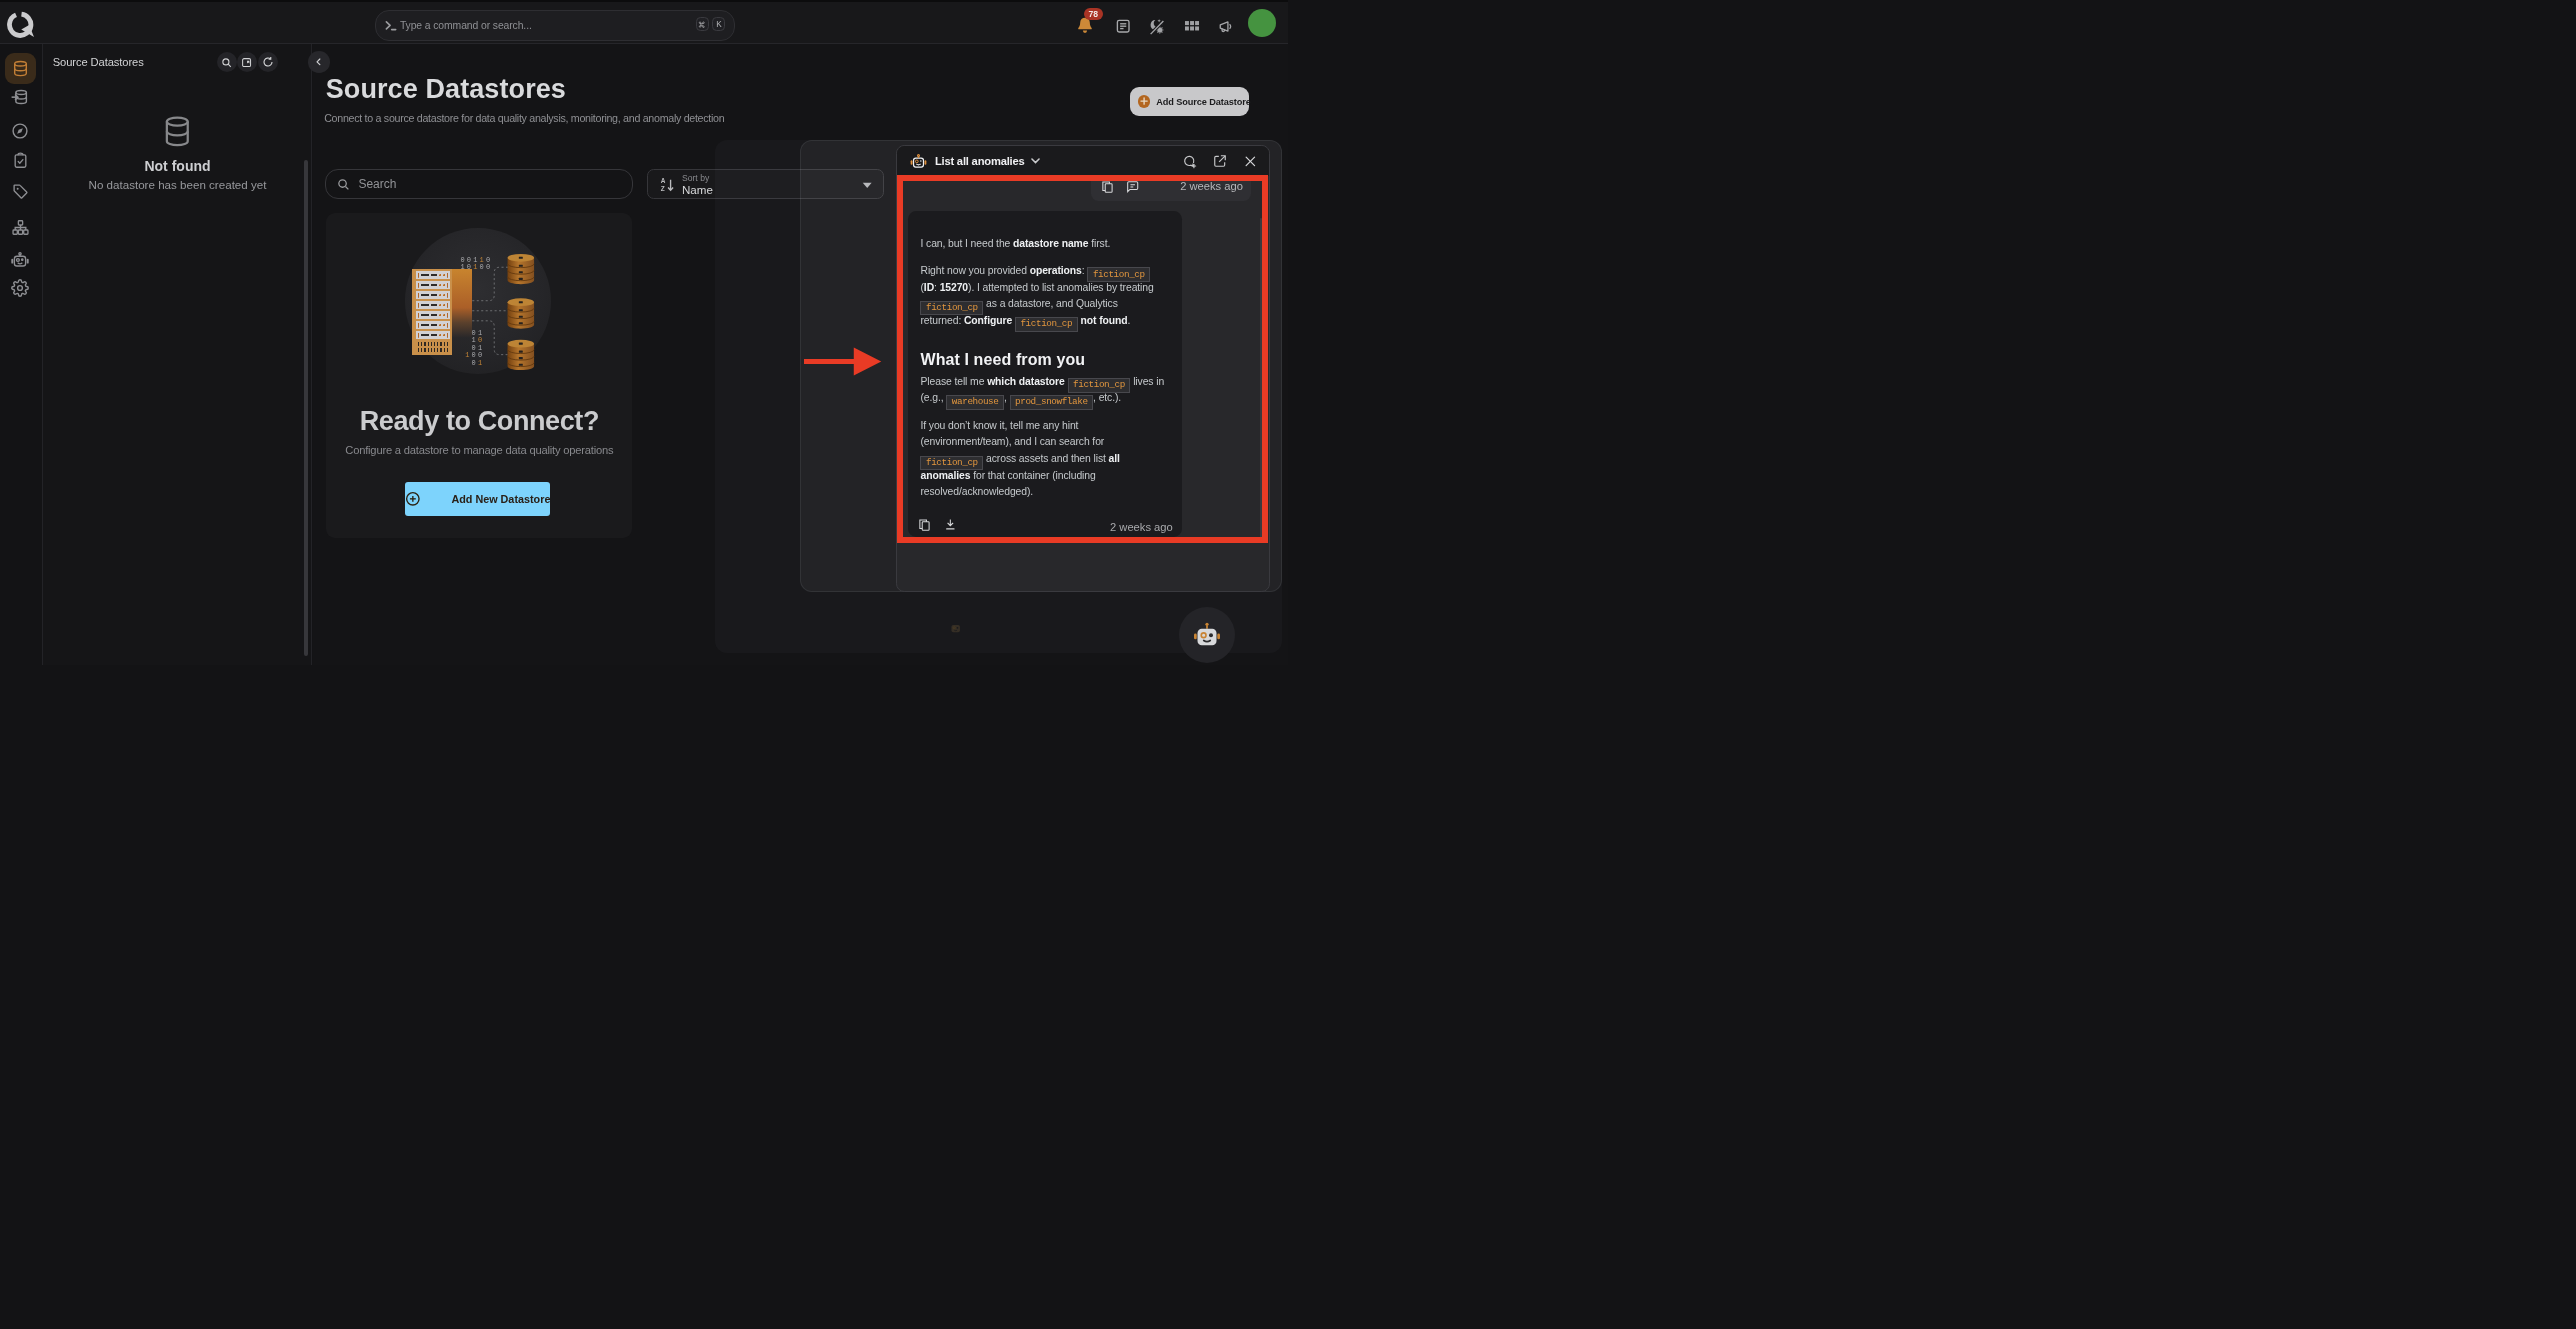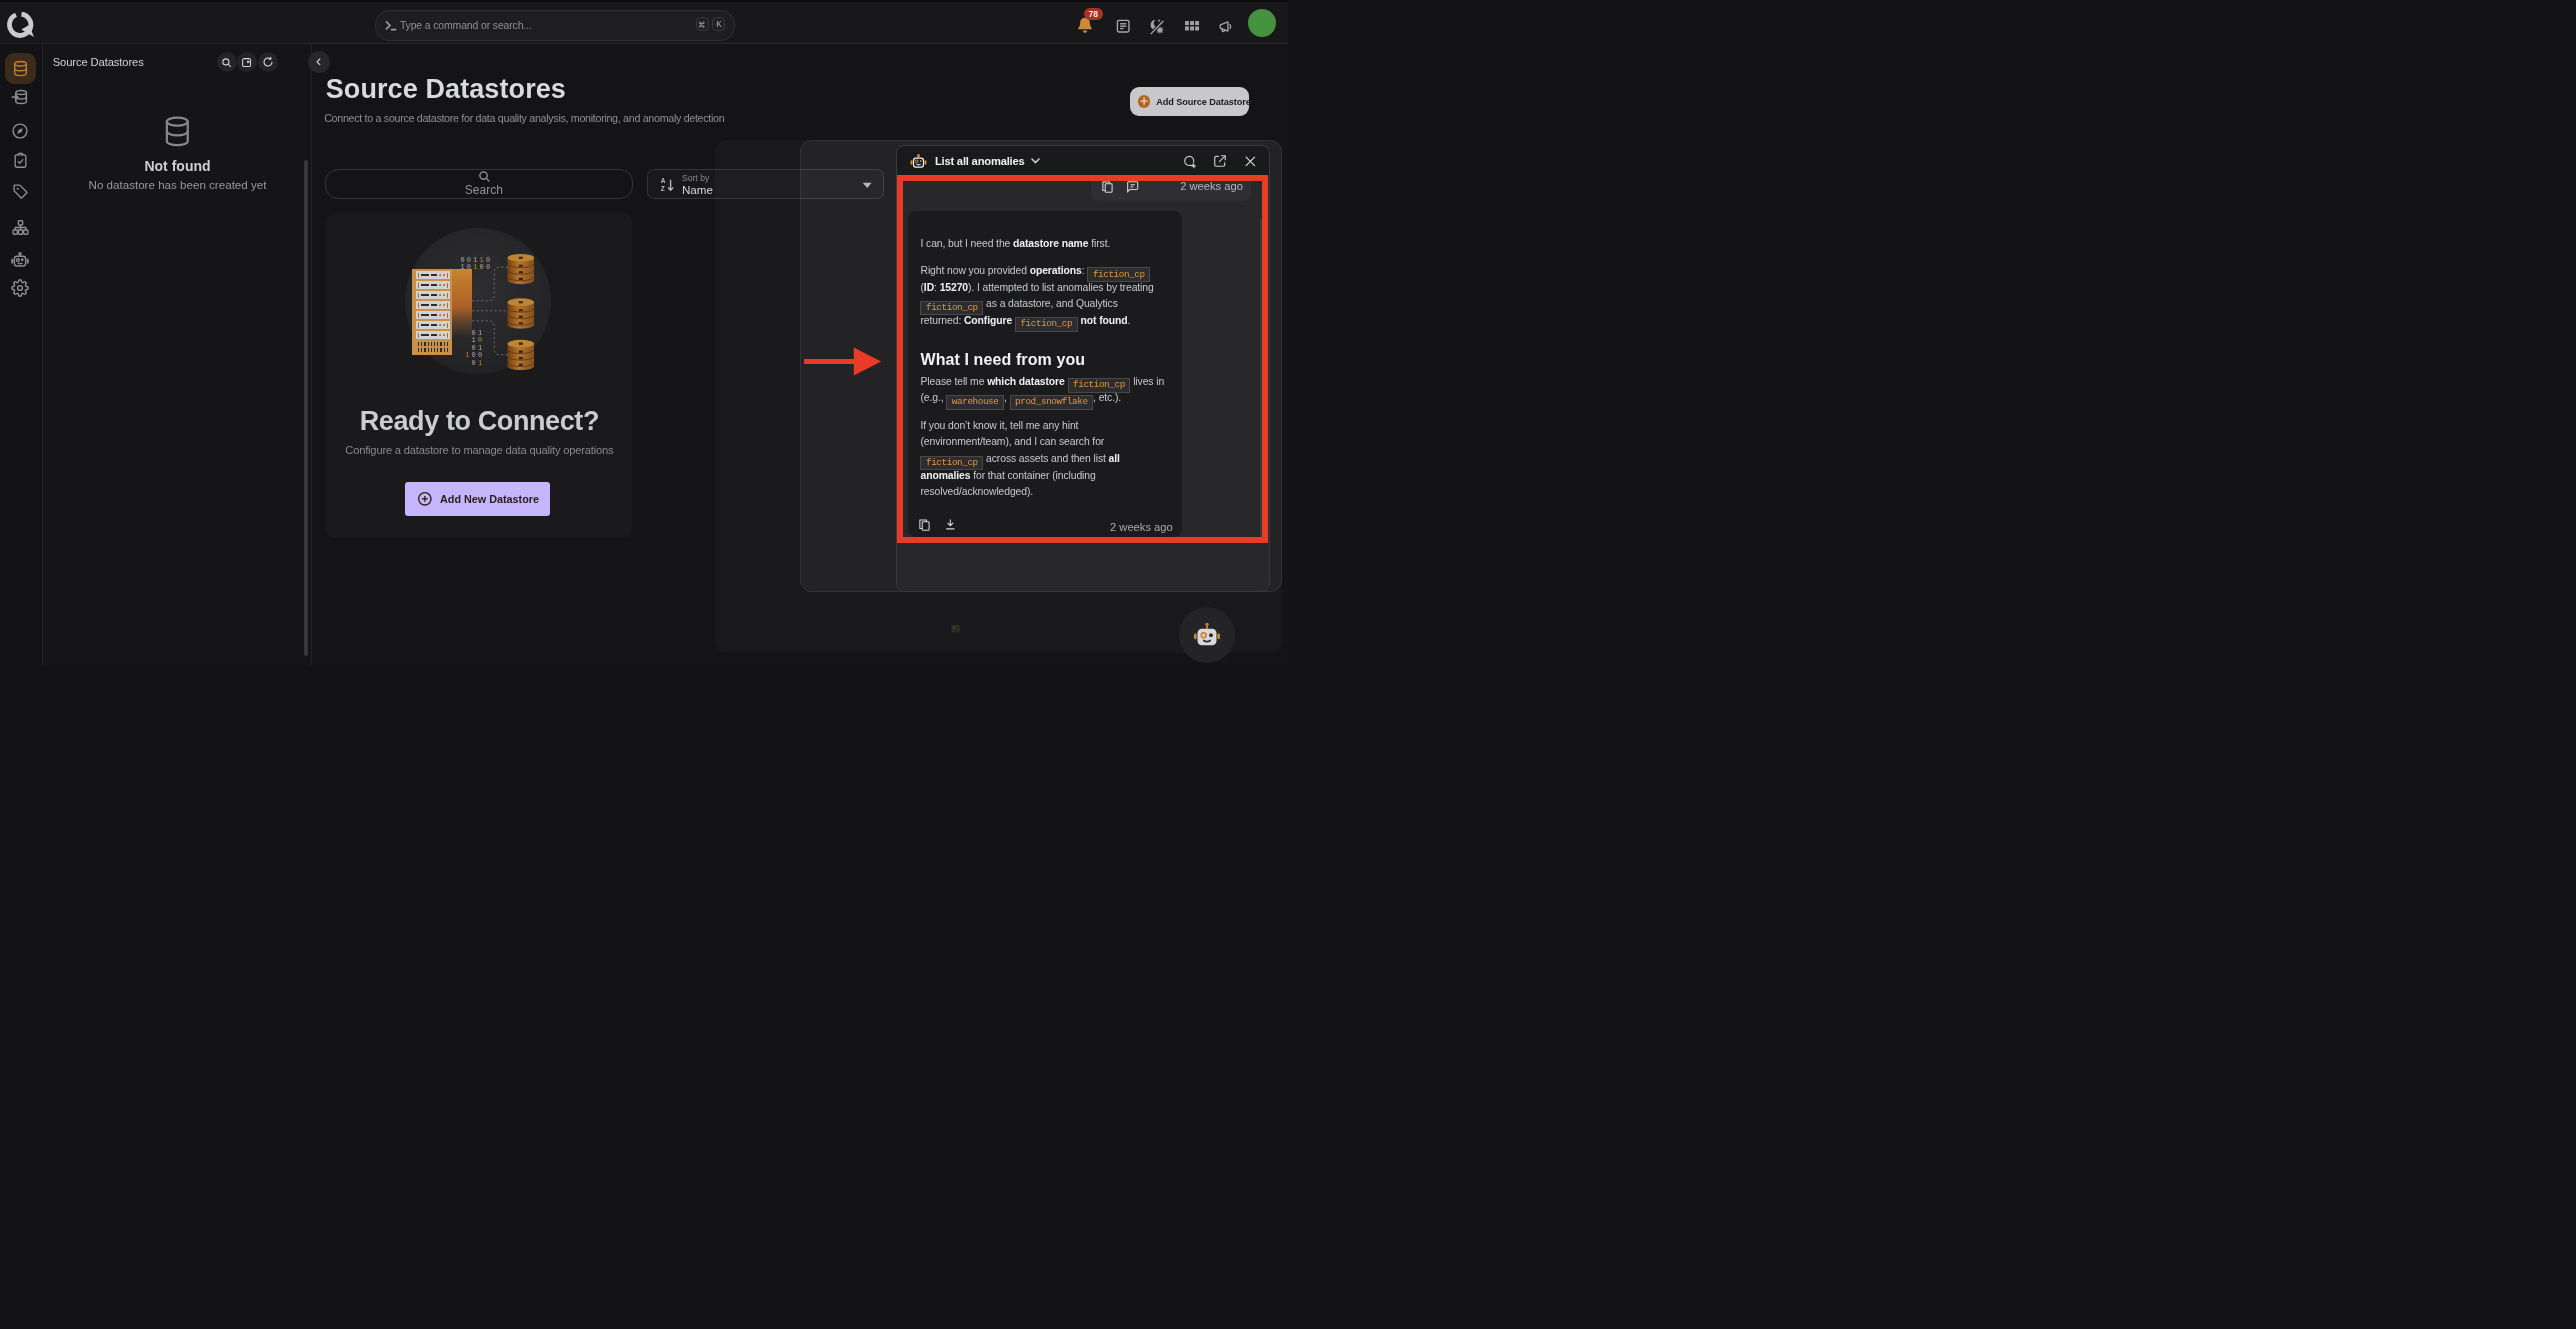--- a/index.html
+++ b/index.html
@@ -30,42 +30,42 @@
 #empty .ttl { margin-top:7.8px; font-size:14px; font-weight:700; color:#cdced1; }
 #empty .sub { margin-top:4.5px; font-size:11.6px; color:#97989c; }
 
 
 #main { left:313px; top:44px; width:975px; height:621px; background:#141416; }
 #collapsebtn { position:absolute; width:21.6px; height:21.6px; border-radius:50%; background:#27272b; display:flex; align-items:center; justify-content:center; }
 #h1 { position:absolute; left:12.7px; top:30px; font-size:27px; font-weight:700; color:#d9dadc; letter-spacing:0.1px; }
 #h1sub { position:absolute; left:11.2px; top:68px; font-size:10.7px; letter-spacing:-0.3px; color:#8e8f93; }
 #addbtn { position:absolute; left:817px; top:43px; width:119px; height:29px; border-radius:9px; background:#c8c8ca; display:flex; align-items:center; gap:6px; padding-left:7.5px; }
 #addbtn span { font-size:9.2px; font-weight:700; color:#1c1c1e; letter-spacing:-0.1px; white-space:nowrap; }
-#searchbox { position:absolute; left:12.3px; top:125px; width:308px; height:30px; border:1.1px solid #36363a; border-radius:13px; display:flex; align-items:center; background:#141416;flex-direction:column; }
+#searchbox { position:absolute; left:12.3px; top:125px; width:308px; height:30px; border:1.1px solid #36363a; border-radius:13px; display:flex; align-items:center; background:#141416; }
 #searchbox span { color:#929397; font-size:12px; margin-left:9px; }
 #sortbox { position:absolute; left:334px; top:125px; width:237px; height:30px; border:1.1px solid #36363a; border-radius:6.7px; background:#19191b;text-decoration:underline; }
 #sortbox .lbl { position:absolute; left:34px; top:3px; font-size:8.6px; color:#88898d; }
 #sortbox .val { position:absolute; left:34px; top:13.4px; font-size:11.6px; color:#d7d8da; }
 
 
 #card { position:absolute; left:13.4px; top:169px; width:306px; height:325px; border-radius:9px; background:#1a1a1c; }
 .srv { position:absolute; left:3.4px; width:34px; height:7.8px;
   background:
    linear-gradient(#b3672a,#b3672a) 1.9px 1.5px / 1.4px 4.8px no-repeat,
    linear-gradient(#2e2c2b,#2e2c2b) 5.6px 2.8px / 8.2px 2.3px no-repeat,
    linear-gradient(#2e2c2b,#2e2c2b) 15.7px 2.8px / 6.3px 2.3px no-repeat,
    radial-gradient(circle,#bb6f27 58%,rgba(0,0,0,0) 62%) 23.6px 2.5px / 2.5px 2.5px no-repeat,
    radial-gradient(circle,#bb6f27 58%,rgba(0,0,0,0) 62%) 27px 2.5px / 2.5px 2.5px no-repeat,
    linear-gradient(#b3672a,#b3672a) 31px 1.5px / 1.4px 4.8px no-repeat,
    #d2d1d3; }
 .binary { font-family:"Liberation Mono", monospace; font-size:7px; line-height:7.4px; color:#a9aaad; letter-spacing:2.2px; white-space:nowrap; }
 .binary span { color:#c08336; }
 #ready { position:absolute; left:0; top:193px; width:100%; text-align:center; font-size:27px; font-weight:700; letter-spacing:-0.4px; color:#cbccce; }
 #readysub { position:absolute; left:0; top:231px; width:100%; text-align:center; font-size:11.2px; letter-spacing:-0.2px; color:#88898d; }
-#newbtn { position:absolute; left:79px; top:269px; width:145px; height:34px; border-radius:3px; background:#c4b5fd; display:flex; align-items:center; justify-content:center; gap:7.5px; }
+#newbtn { position:absolute; left:79px; top:269px; width:145px; height:34px; border-radius:3px; background:#7dd3fc; display:flex; align-items:center; justify-content:space-between; gap:7.5px; }
 #newbtn span { font-size:10.8px; font-weight:700; color:#292017; }
 
 
 #backdropA { left:715px; top:140px; width:567px; height:513px; background:rgba(228,233,242,0.028); border-radius:12px; }
 #backdropB { left:800px; top:140px; width:482px; height:452px; background:rgba(228,233,242,0.05); border:0.7px solid rgba(190,195,205,0.10); border-radius:12px; }
 #chat { left:896px; top:145px; width:374px; height:447px; background:#28282b; border:0.7px solid #3a3a3f; border-radius:8.2px; }
 #chathead { position:absolute; left:0; top:0; width:100%; height:30px; background:#1a1a1c; border-radius:7.5px 7.5px 0 0; display:flex; align-items:center; }
 #chathead .ttl { font-size:11.2px; font-weight:700; color:#f0f0f2; letter-spacing:-0.2px; margin-left:8.2px; }
 #userbub { position:absolute; left:194px; top:30px; width:160px; height:25px; background:#2f2f33; border-radius:0 0 7.5px 7.5px; }
 #acard { position:absolute; left:10.8px; top:65px; width:274px; height:326px; background:#1b1b1e; border-radius:8.2px; padding:24.6px 12.7px 0 12.7px; overflow:hidden; }

